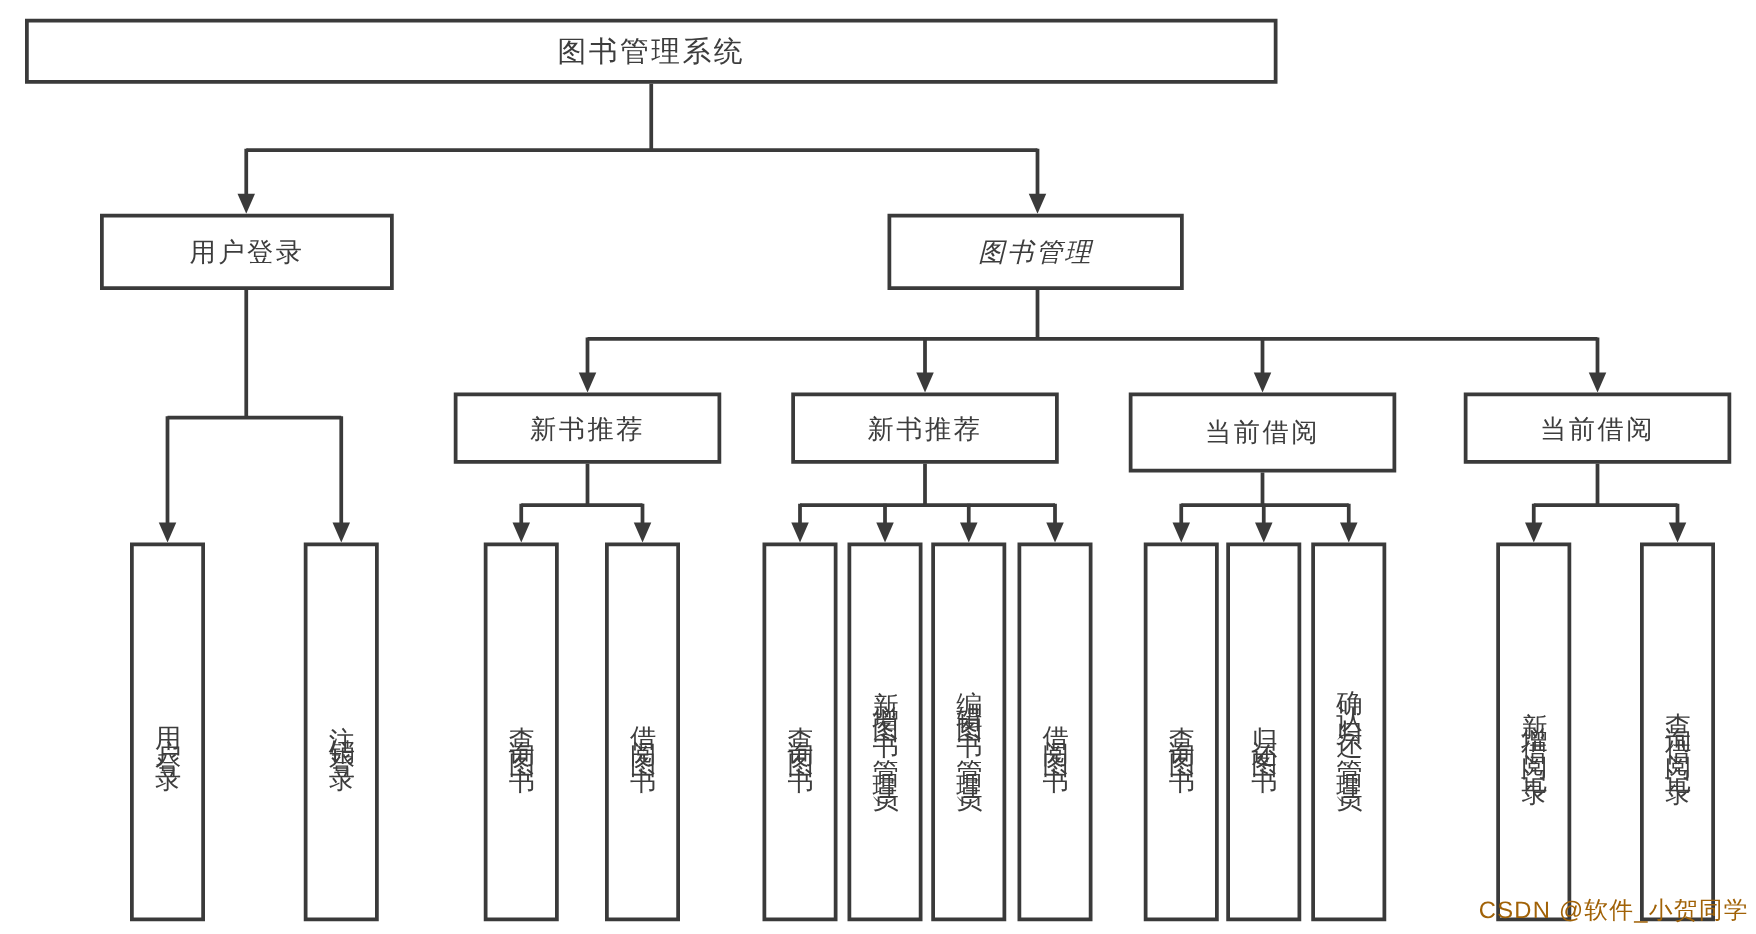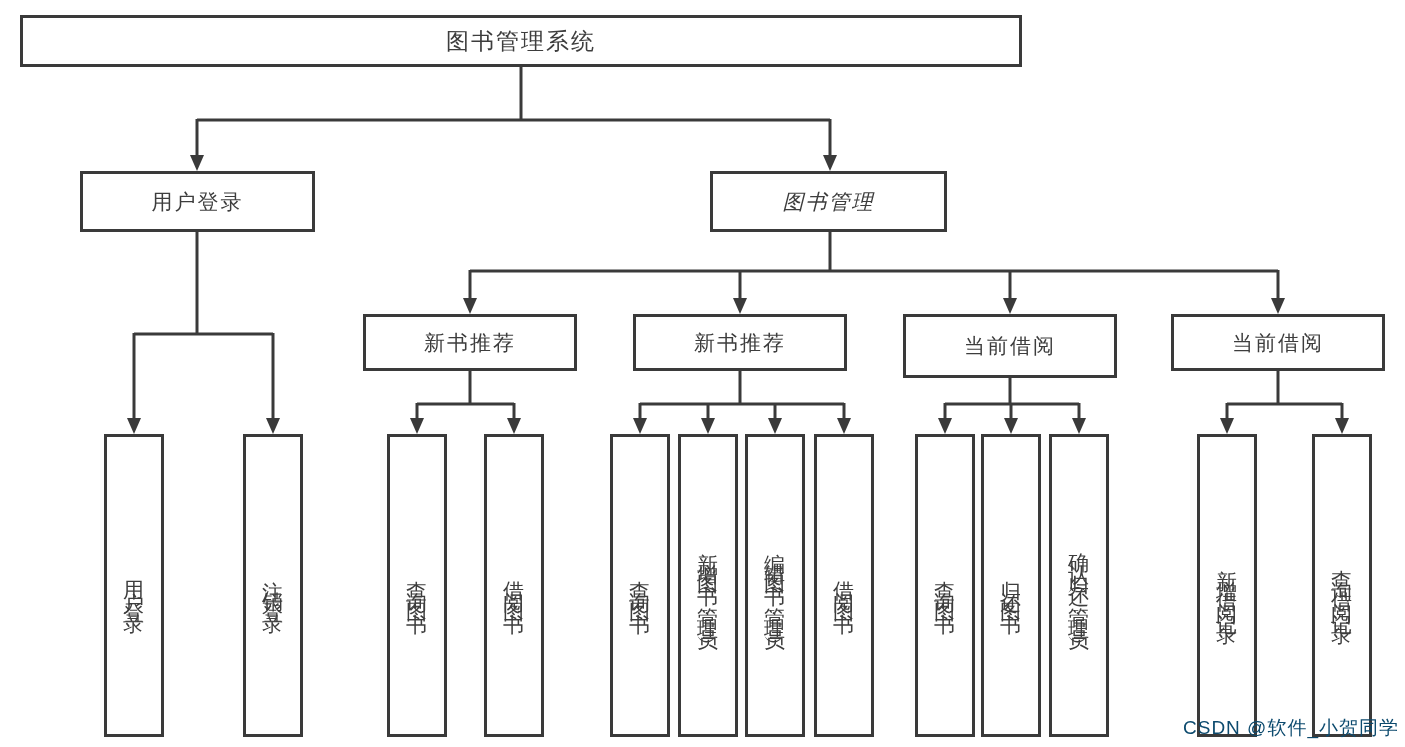--- a/index.html
+++ b/index.html
@@ -43,21 +43,21 @@
     text-orientation: mixed;
     letter-spacing: 11px;
     line-height: 1;
     white-space: nowrap;
   }
   .watermark {
     position: absolute;
     left: 1183px;
     top: 715px;
     font-size: 19px;
-    color: #0c4a6e;
+    color: #a16207;
     letter-spacing: 1px;
     white-space: nowrap;
     z-index: 20;
   }
 </style>
 </head>
 <body>
 
 <div id="stage">
 

